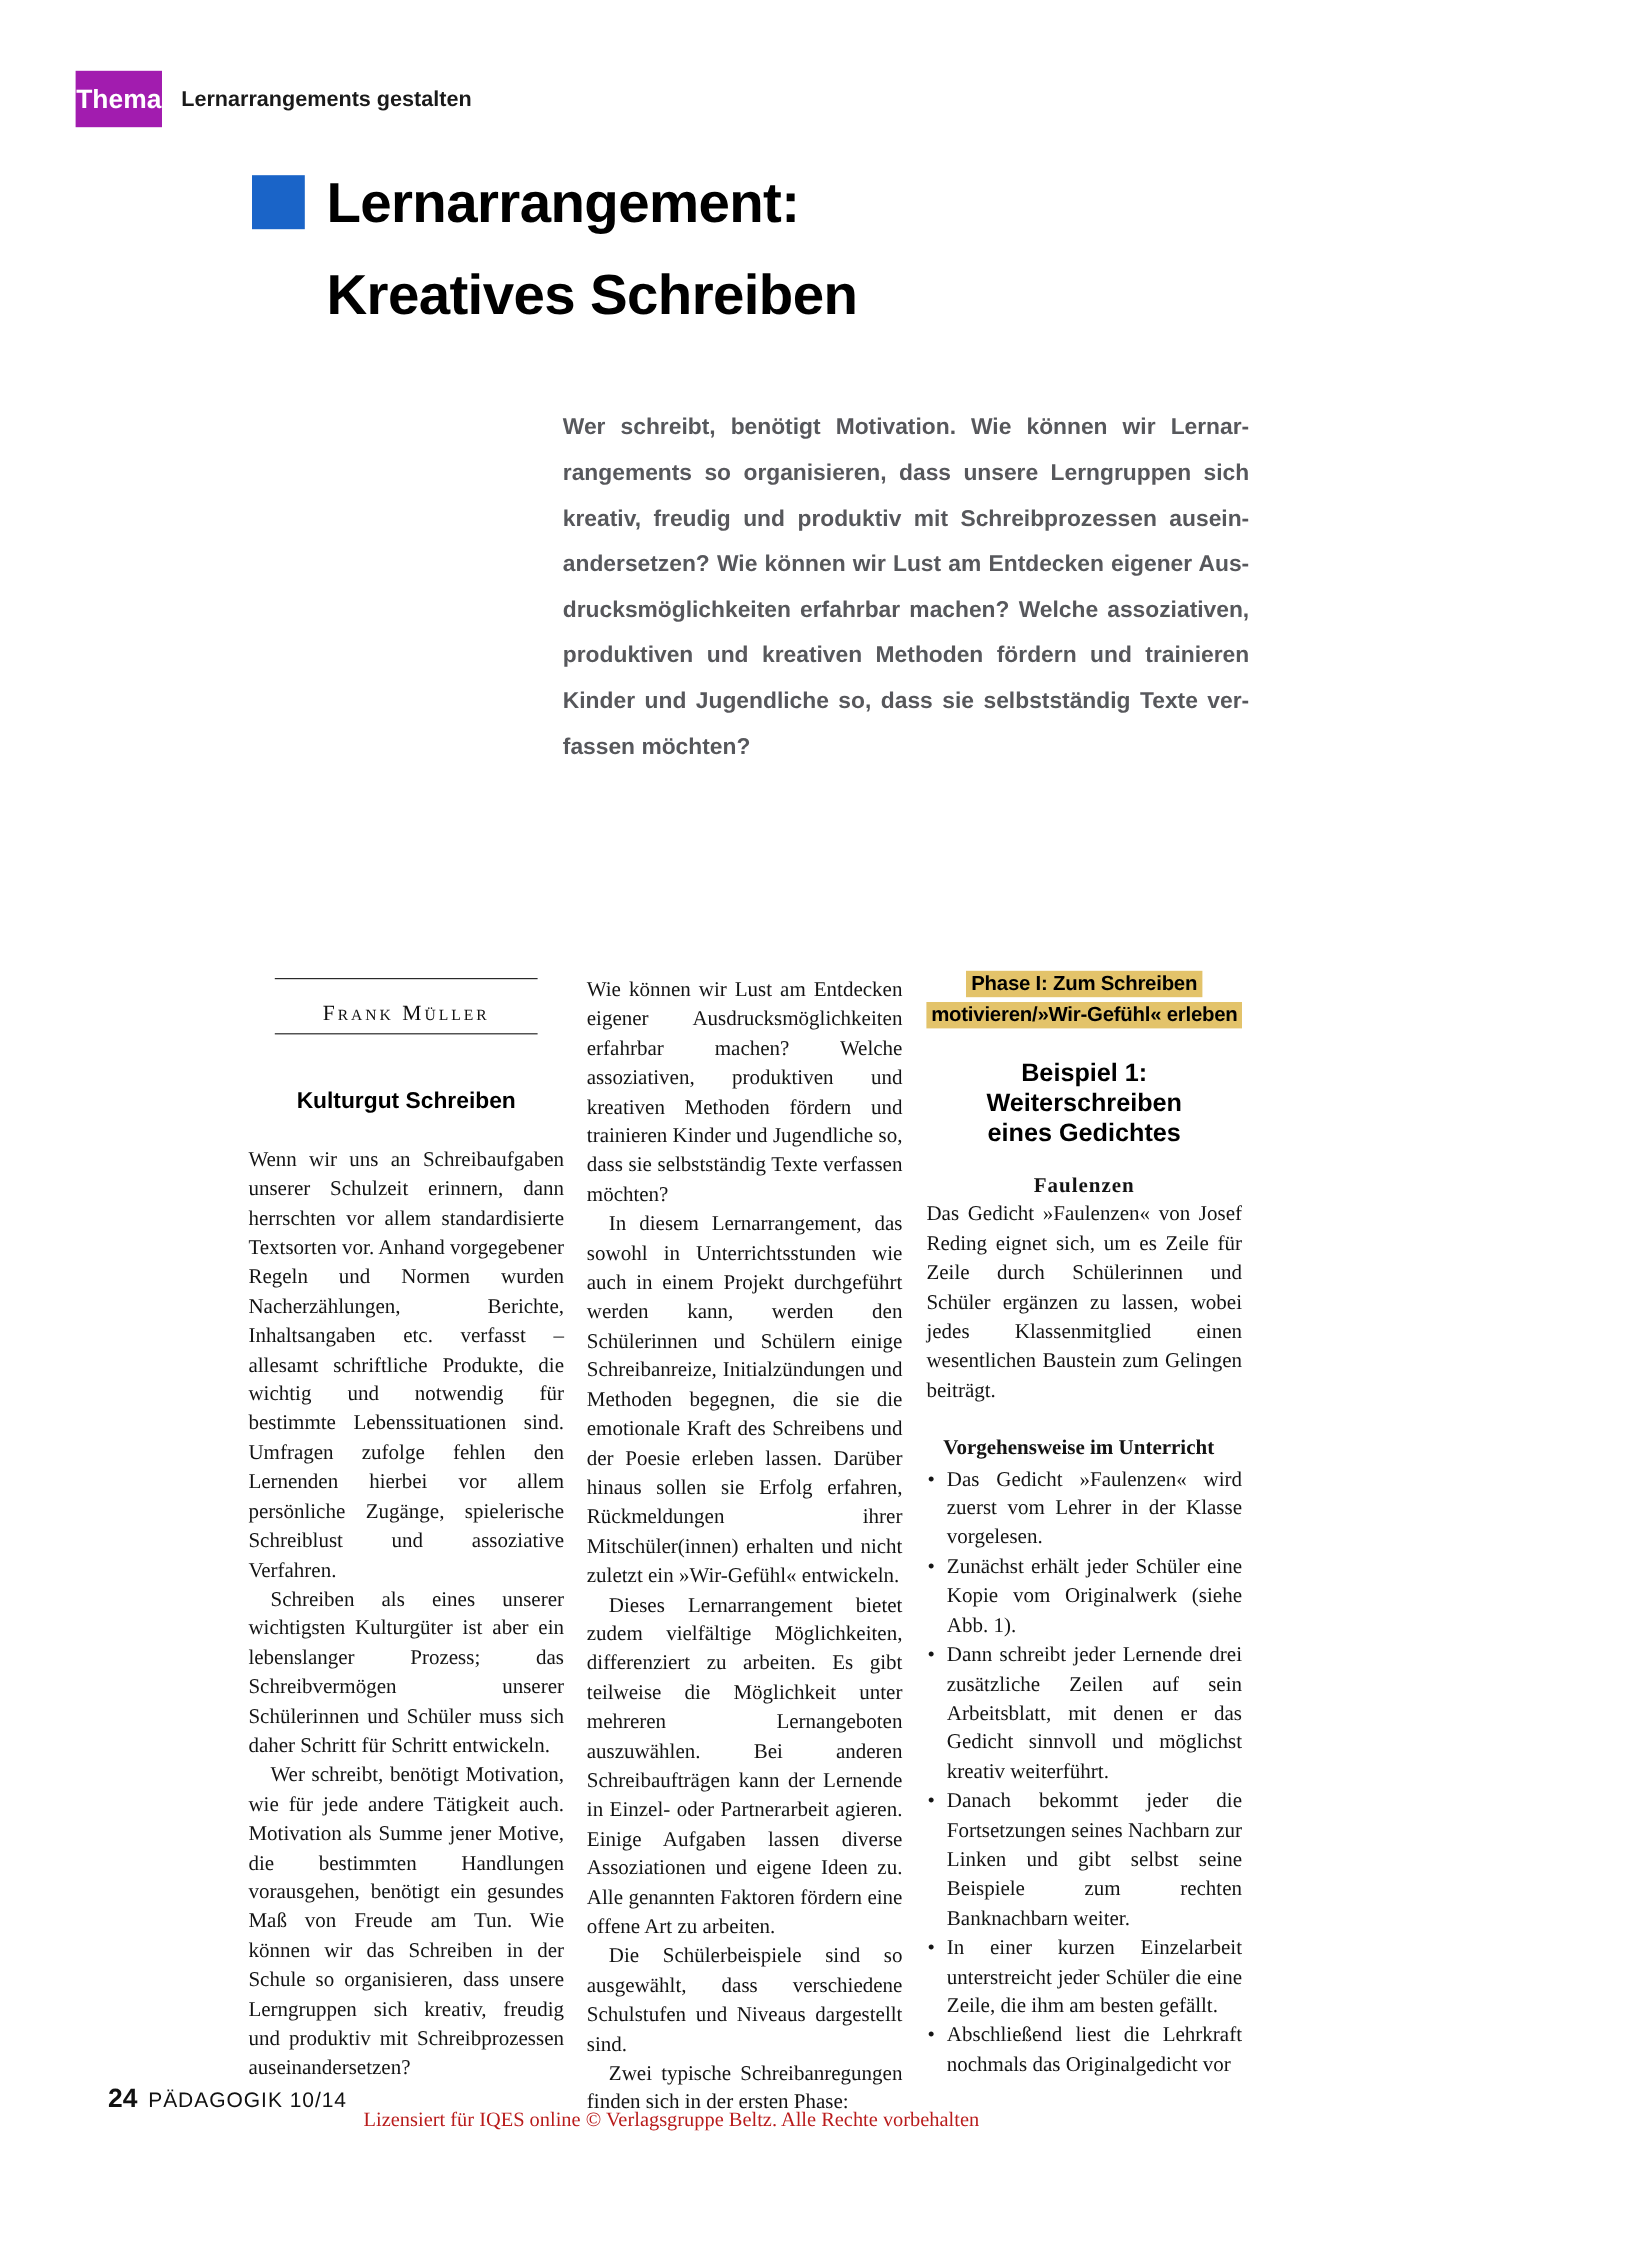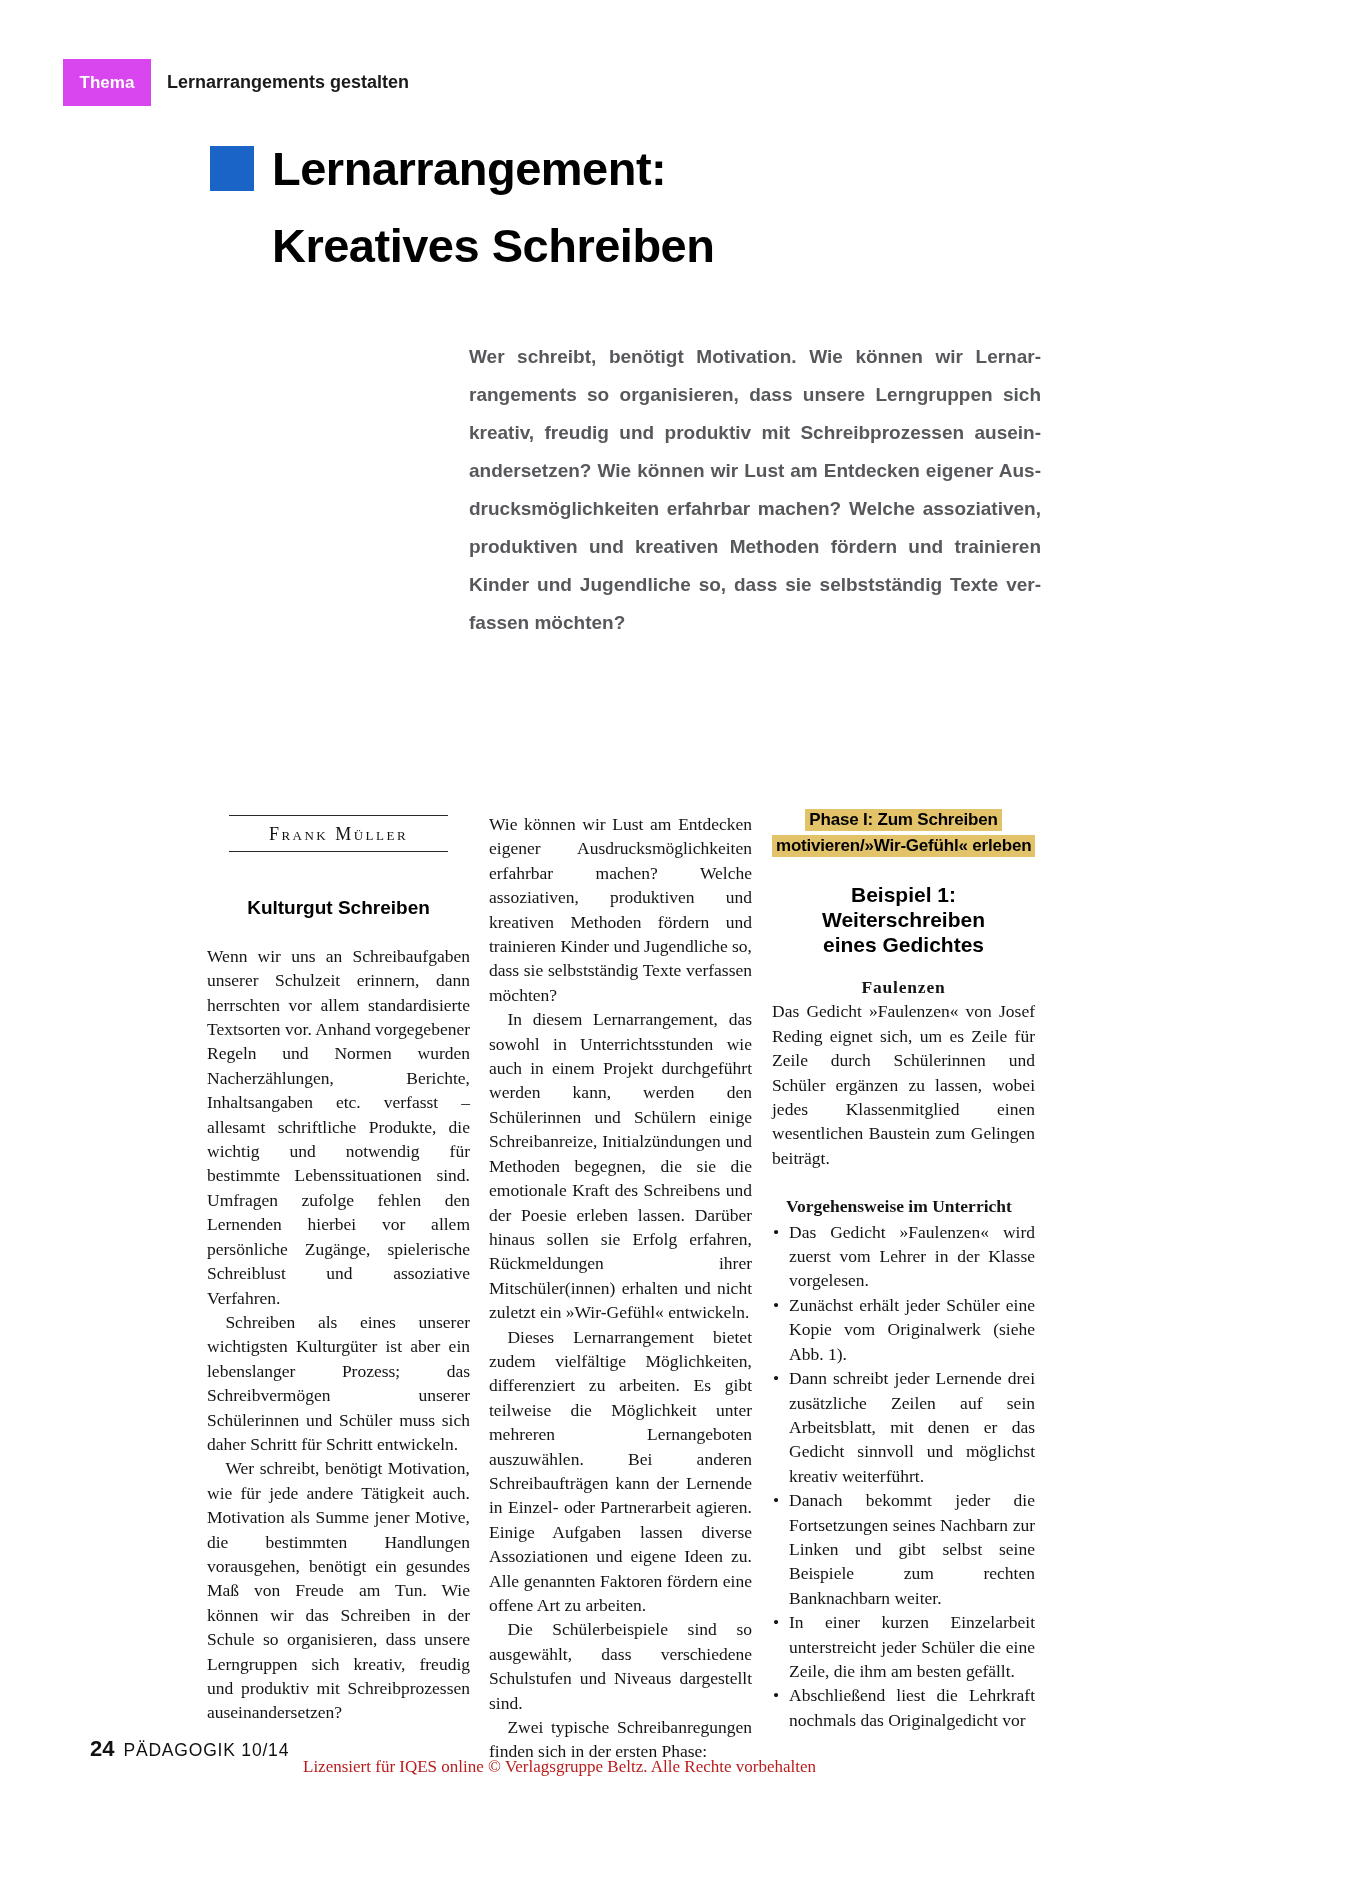--- a/index.html
+++ b/index.html
@@ -6,22 +6,22 @@
   html,body { background:#e8e8e8; }
   .page {
     position:relative; width:1363px; height:1877px; background:#ffffff;
     margin:0 auto; overflow:hidden;
     font-family:"Liberation Serif", serif; color:#141414;
   }
 
   
   .kicker { position:absolute; left:63px; top:59px; display:flex; align-items:center; }
   .kicker-tag {
-    width:88px; height:47px; background:#d946ef; color:#ffffff;
-    font-family:"Liberation Sans", sans-serif; font-weight:bold; font-size:17px;
+    width:72px; height:47px; background:#a21caf; color:#ffffff;
+    font-family:"Liberation Sans", sans-serif; font-weight:bold; font-size:22px;
     display:flex; align-items:center; justify-content:center;
   }
   .kicker-title { margin-left:16px; font-family:"Liberation Sans", sans-serif; font-size:18px; color:#1a1a1a;font-weight:bold; }
 
   
   .title-block { position:absolute; left:210px; top:130px; }
   .title-square { position:absolute; left:0; top:16px; width:44px; height:45px; background:#1a64c8; }
   .title { font-family:"Liberation Sans", sans-serif; font-weight:bold; font-size:47px;
            letter-spacing:-0.5px; color:#000; line-height:77px; margin-left:62px; }
   .title-line { display:block; }
@@ -36,21 +36,21 @@
   
   .col { position:absolute; top:807px; width:263px; font-size:17.5px; line-height:24.4px;
          text-align:justify; hyphens:auto; -webkit-hyphens:auto; }
   .col1 { left:207px; }
   .col2 { left:489px; padding-top:5px; }
   .col3 { left:772px; }
   .body-p { margin:0; }
   .body-p.indent { text-indent:1.05em; }
 
   .author-box { margin:8px 22px 0 22px; border-top:1px solid #2a2a2a; border-bottom:1px solid #2a2a2a;
-                text-align:center; padding:6px 0 5px 0; }
+                text-align:center; padding:16px 0 5px 0; }
   .author-name { font-variant:small-caps; letter-spacing:2.5px; font-size:18px; color:#111; }
 
   .col-heading { font-family:"Liberation Sans", sans-serif; font-weight:bold; font-size:19px;
                  color:#000; text-align:center; margin:44px 0 23px 0; text-align-last:center; }
 
   .phase-heading { font-family:"Liberation Sans", sans-serif; font-weight:bold; font-size:17px;
                    text-align:center; text-align-last:center; line-height:26px; white-space:nowrap;
                    letter-spacing:-0.2px; color:#000; }
   .hl { background:#e3c36a; padding:1px 4px 2px 4px; }
 

